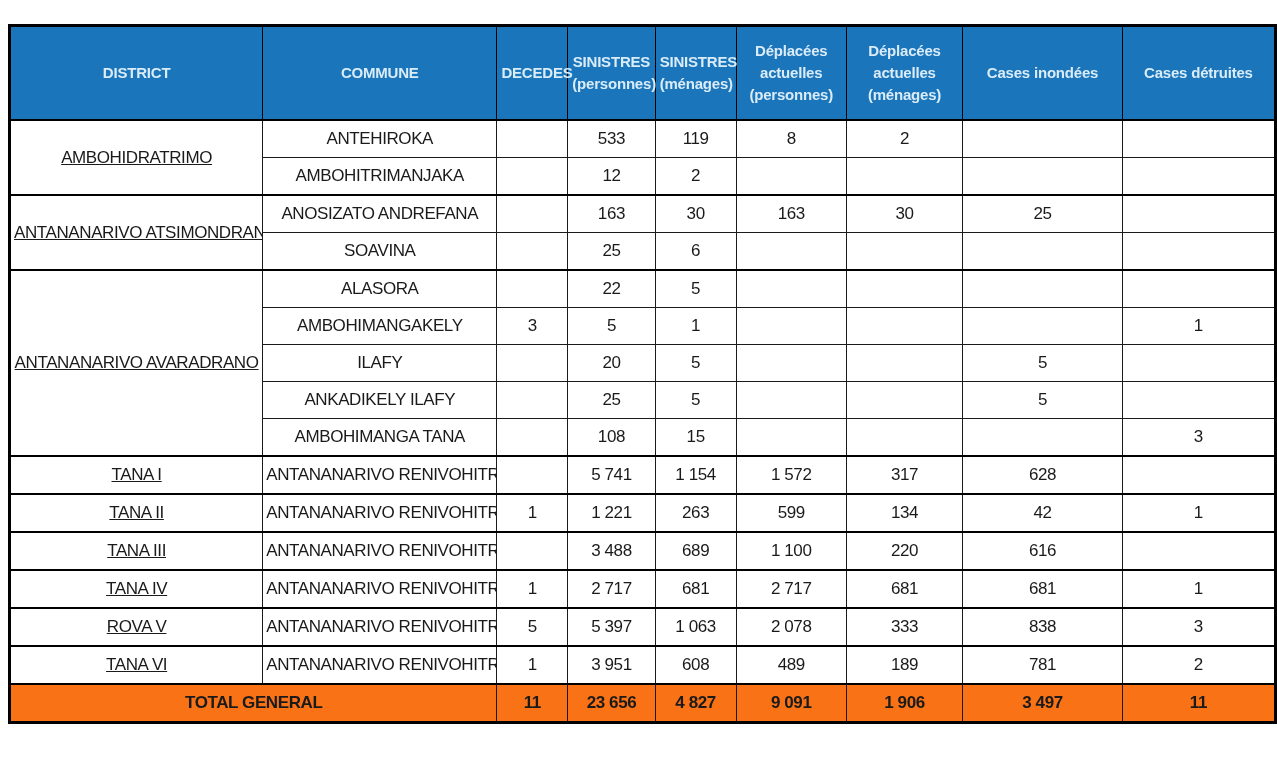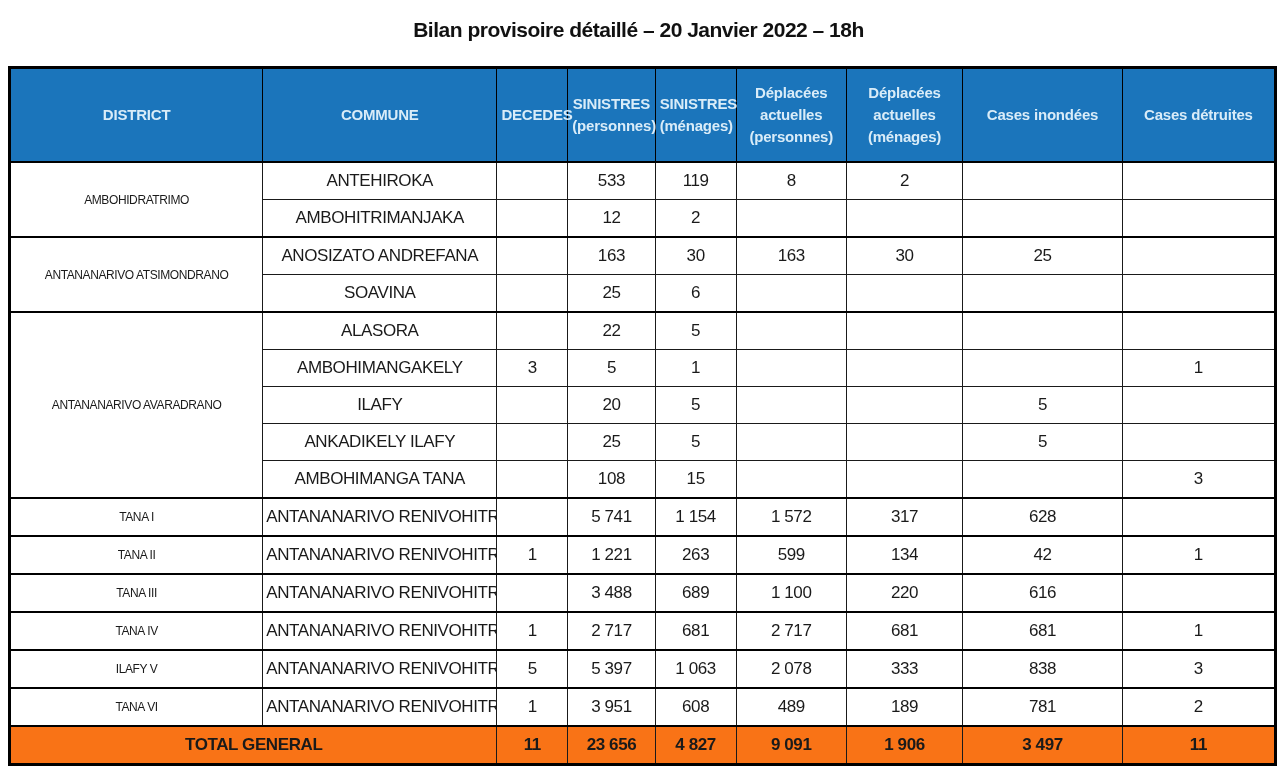--- a/index.html
+++ b/index.html
@@ -67,35 +67,35 @@
     height: 36px;
     padding: 0 3px;
     white-space: nowrap;
     overflow: hidden;
     background: #ffffff;
   }
   tr.group-start > td {
     border-top: 2px solid #000000;
   }
   td.district-cell {
-    font-size: 12px;
+    font-size: 17px;
+    text-decoration: underline;
   }
   tr.total-row > td {
     background: #f97316;
     font-weight: bold;
     border-top: 2px solid #000000;
     border-bottom: 3px solid #000000;
     font-size: 17px;
   }
 </style>
 </head>
 <body>
 
 <div class="page">
-  <div class="title">Bilan provisoire détaillé – 20 Janvier 2022 – 18h</div>
 
   <table class="report">
     <colgroup>
       <col class="c-district">
       <col class="c-commune">
       <col class="c-decedes">
       <col class="c-sin-p">
       <col class="c-sin-m">
       <col class="c-dep-p">
       <col class="c-dep-m">
@@ -253,21 +253,21 @@
           <td>ANTANANARIVO RENIVOHITRA</td>
           <td>1</td>
           <td>2 717</td>
           <td>681</td>
           <td>2 717</td>
           <td>681</td>
           <td>681</td>
           <td>1</td>
         </tr>
         <tr class="group-start">
-          <td rowspan="1" class="district-cell">ILAFY V</td>
+          <td rowspan="1" class="district-cell">ROVA V</td>
           <td>ANTANANARIVO RENIVOHITRA</td>
           <td>5</td>
           <td>5 397</td>
           <td>1 063</td>
           <td>2 078</td>
           <td>333</td>
           <td>838</td>
           <td>3</td>
         </tr>
         <tr class="group-start">

